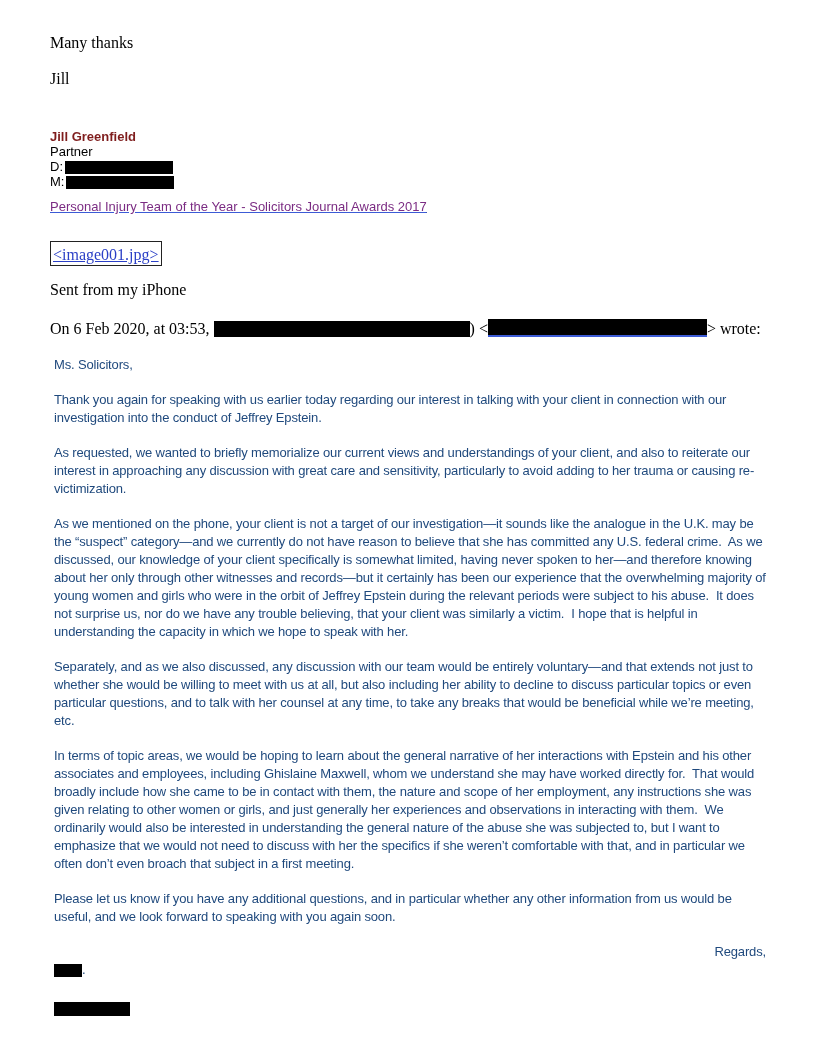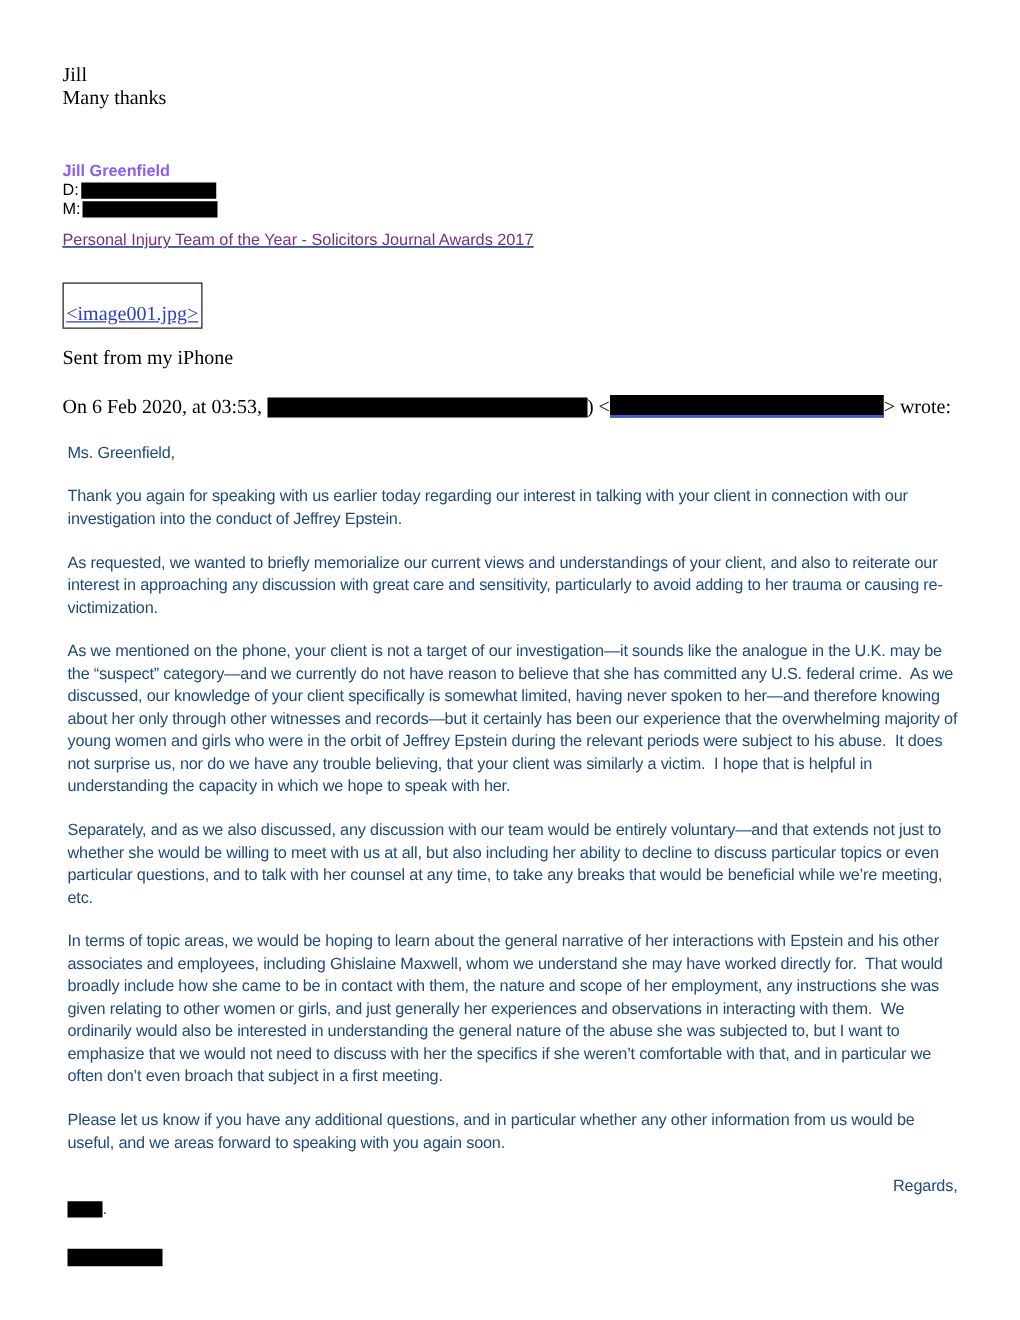--- a/index.html
+++ b/index.html
@@ -28,21 +28,21 @@
   
   .sig {
     font-family: "Liberation Sans", sans-serif;
     font-size: 13px;
     line-height: 15px;
     color: #000000;
   }
   .sig-block { margin-top: 41px; }
   .sig-name {
     font-weight: bold;
-    color: #8b5cf6;
+    color: #7f1d1d;
   }
   .phone-line { white-space: nowrap; }
   .redact {
     display: inline-block;
     background: #000000;
     vertical-align: middle;
   }
   .redact-phone { width: 108px; height: 13px; margin-left: 2px; }
   .award-link-row { margin-top: 10px; text-decoration: underline; }
   .award-link {
@@ -50,21 +50,21 @@
     text-decoration: underline;
     text-decoration-color: #3c5bd6;
     cursor: pointer;
   }
 
   
   .image-link-row { margin-top: 27px; }
   .image-link-box {
     display: inline-block;
     border: 1px solid #222222;
-    padding: 16px 2px 1px 2px;
+    padding: 4px 2px 1px 2px;
   }
   .image-link {
     font-family: "Liberation Serif", serif;
     font-size: 16px;
     color: #2a3fc6;
     text-decoration: underline;
     cursor: pointer;
   }
 
   .sent-from-row { margin-top: 15px; }
@@ -97,48 +97,49 @@
   .sig-redact-line { line-height: 18px; }
   .redact-small { width: 28px; height: 13px; }
   .redact-large-row { margin-top: 20px; line-height: 18px; }
   .redact-large { width: 76px; height: 14px; }
 </style>
 </head>
 <body>
 
 <div class="page">
 
+  <div class="serif">Many thanks</div>
   <div class="serif reply-line2">Jill</div>
-  <div class="serif">Many thanks</div>
 
   <div class="sig sig-block">
     <div class="sig-name">Jill Greenfield</div>
+    <div>Partner</div>
     <div class="phone-line"><span>D:</span><span class="redact redact-phone"></span></div>
     <div class="phone-line"><span>M:</span><span class="redact redact-phone"></span></div>
     <div class="award-link-row">
       <a class="award-link">Personal Injury Team of the Year - Solicitors Journal Awards 2017</a>
     </div>
   </div>
 
   <div class="image-link-row">
     <span class="image-link-box">
       <a class="image-link">&lt;image001.jpg&gt;</a>
     </span>
   </div>
 
   <div class="serif sent-from-row">Sent from my iPhone</div>
 
   <div class="serif quote-header-row"><span>On 6 Feb 2020, at 03:53,</span><span> </span><span class="redact redact-quote1"></span><span>) &lt;</span><span class="redact redact-quote2"></span><span>&gt; wrote:</span></div>
 
   <div class="body-quote">
-    <p>Ms. Greenfield,</p>
+    <p>Ms. Solicitors,</p>
     <p>Thank you again for speaking with us earlier today regarding our interest in talking with your client in connection with our investigation into the conduct of Jeffrey Epstein.</p>
     <p>As requested, we wanted to briefly memorialize our current views and understandings of your client, and also to reiterate our interest in approaching any discussion with great care and sensitivity, particularly to avoid adding to her trauma or causing re-victimization.</p>
     <p>As we mentioned on the phone, your client is not a target of our investigation—it sounds like the analogue in the U.K. may be the “suspect” category—and we currently do not have reason to believe that she has committed any U.S. federal crime.  As we discussed, our knowledge of your client specifically is somewhat limited, having never spoken to her—and therefore knowing about her only through other witnesses and records—but it certainly has been our experience that the overwhelming majority of young women and girls who were in the orbit of Jeffrey Epstein during the relevant periods were subject to his abuse.  It does not surprise us, nor do we have any trouble believing, that your client was similarly a victim.  I hope that is helpful in understanding the capacity in which we hope to speak with her.</p>
     <p>Separately, and as we also discussed, any discussion with our team would be entirely voluntary—and that extends not just to whether she would be willing to meet with us at all, but also including her ability to decline to discuss particular topics or even particular questions, and to talk with her counsel at any time, to take any breaks that would be beneficial while we’re meeting, etc.</p>
     <p>In terms of topic areas, we would be hoping to learn about the general narrative of her interactions with Epstein and his other associates and employees, including Ghislaine Maxwell, whom we understand she may have worked directly for.  That would broadly include how she came to be in contact with them, the nature and scope of her employment, any instructions she was given relating to other women or girls, and just generally her experiences and observations in interacting with them.  We ordinarily would also be interested in understanding the general nature of the abuse she was subjected to, but I want to emphasize that we would not need to discuss with her the specifics if she weren’t comfortable with that, and in particular we often don’t even broach that subject in a first meeting.</p>
-    <p>Please let us know if you have any additional questions, and in particular whether any other information from us would be useful, and we areas forward to speaking with you again soon.</p>
+    <p>Please let us know if you have any additional questions, and in particular whether any other information from us would be useful, and we look forward to speaking with you again soon.</p>
     <div class="closing-line">Regards,</div>
     <div class="sig-redact-line"><span class="redact redact-small"></span><span>.</span></div>
     <div class="redact-large-row"><span class="redact redact-large"></span></div>
   </div>
 
 </div>
 
 </body></html>

